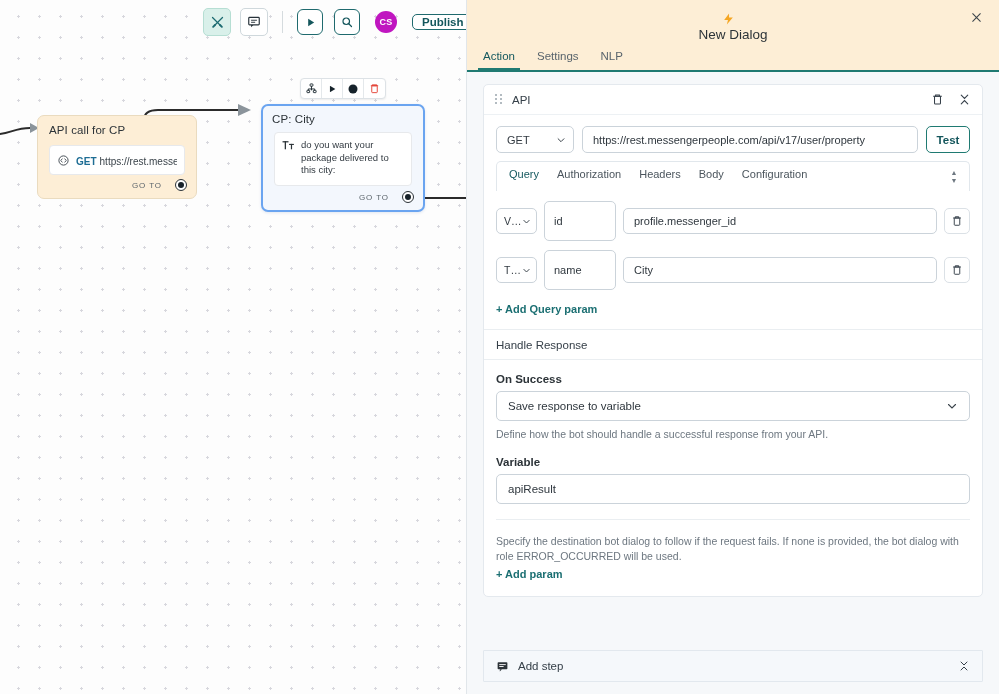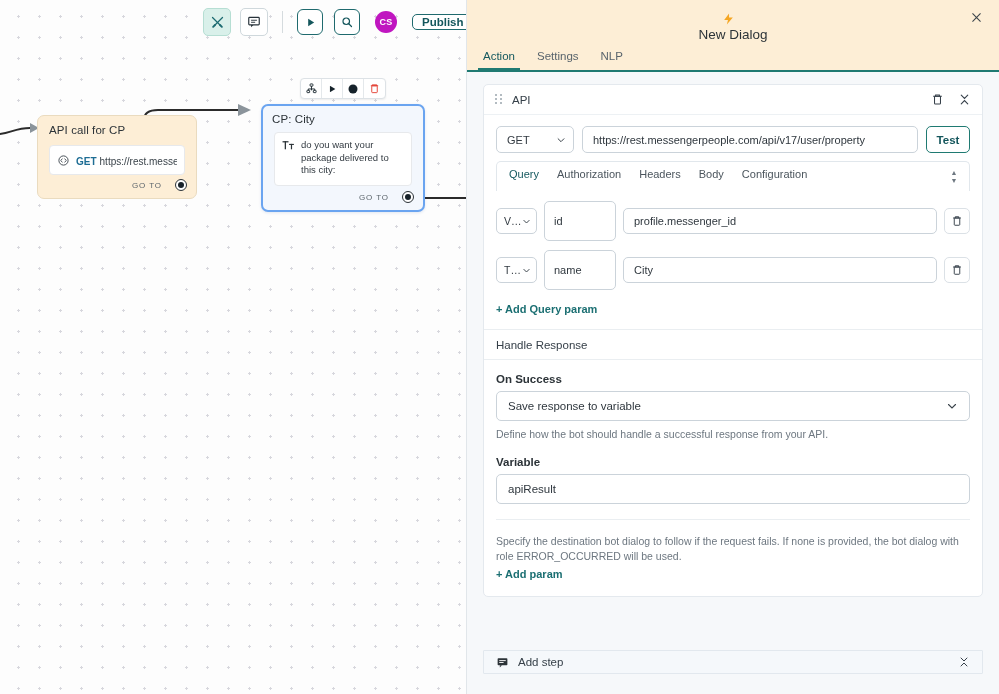--- a/index.html
+++ b/index.html
@@ -278,22 +278,22 @@
   .fail-field {
     height: 30px; border: 1px solid #cbd3da; border-radius: 5px; background: #fff;
     display: flex; align-items: center; padding: 0 9px 0 11px;
     font-size: 11.5px; color: #2f373e; gap: 9px;
   }
   .fail-field .val { flex: 1; }
   .fail-icon { color: #36404a; cursor: pointer; display: flex; }
   .fail-x { color: #a9b2b9; font-size: 12px; cursor: pointer; }
 
   .addstep {
-    margin: 10px 16px 20px 16px;
-    height: 24px; background: #f5f8fb; border: 1px solid #e2e8ee;
+    margin: 10px 16px 12px 16px;
+    height: 32px; background: #f5f8fb; border: 1px solid #e2e8ee;
     border-radius: 1px; display: flex; align-items: center;
     padding: 0 12px; cursor: pointer; flex: 0 0 auto;
   }
   .addstep-label { font-size: 11.5px; color: #364049; margin-left: 9px; flex: 1; }
 
   svg { display: block; }
 </style>
 </head>
 <body>
 

